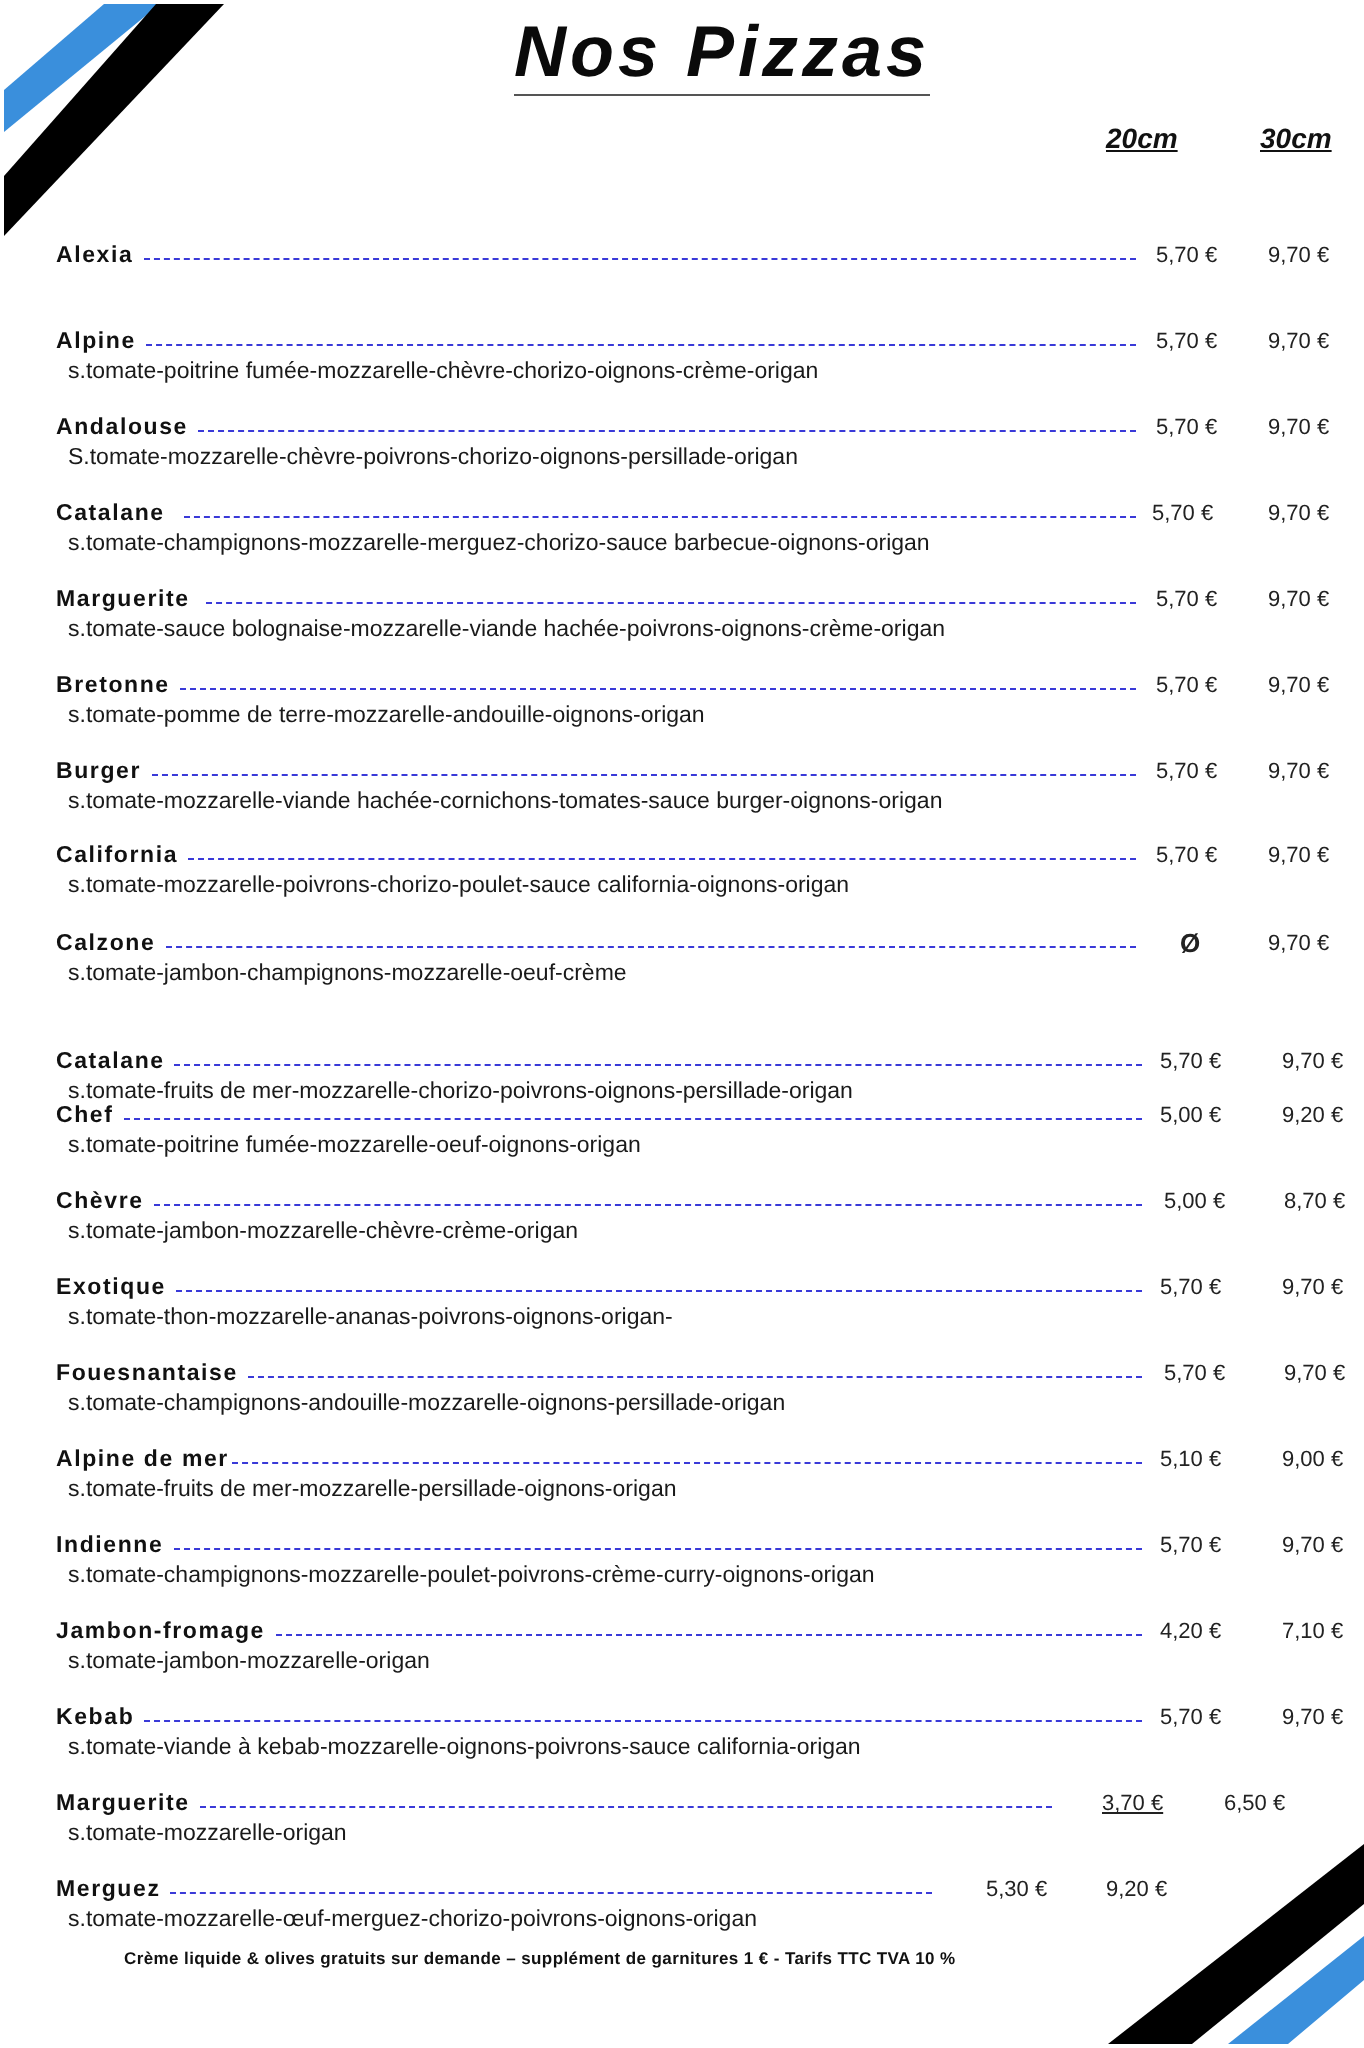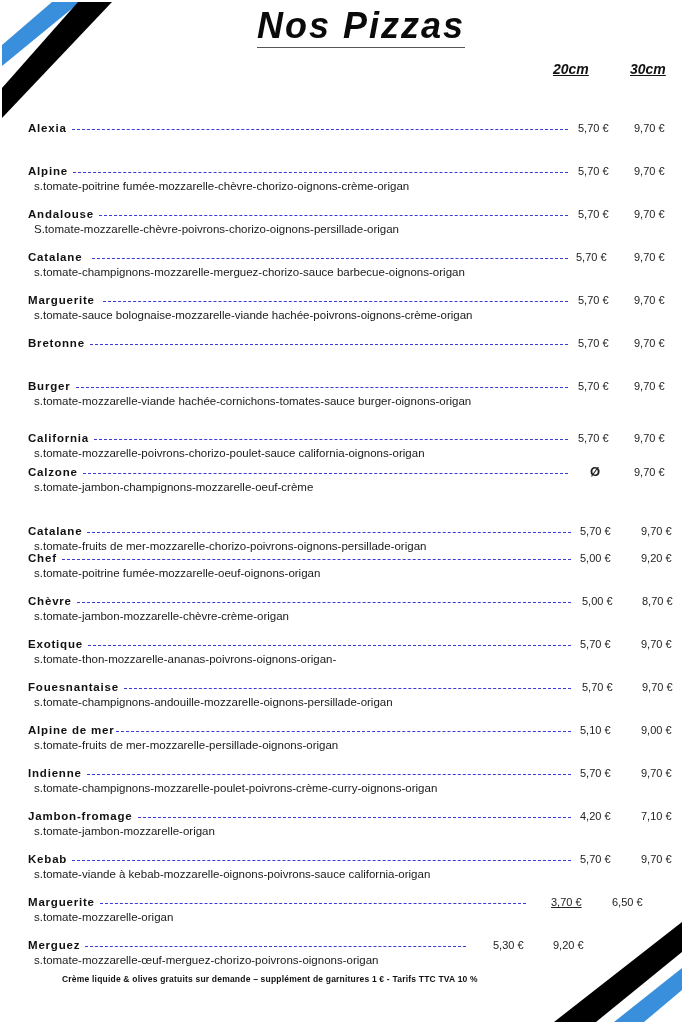--- a/index.html
+++ b/index.html
@@ -114,31 +114,32 @@
       <span class="price" style="left: 606px;">9,70 €</span>
       <div class="desc">s.tomate-sauce bolognaise-mozzarelle-viande hachée-poivrons-oignons-crème-origan</div>
     </div>
     <div class="item" style="top: 336px;">
       <div class="item-line">
         <span class="name">Bretonne</span>
       </div>
       <div class="leader" style="left: 62px; width: 478px;"></div>
       <span class="price" style="left: 550px;">5,70 €</span>
       <span class="price" style="left: 606px;">9,70 €</span>
+      <div class="desc">s.tomate-pomme de terre-mozzarelle-andouille-oignons-origan</div>
     </div>
     <div class="item" style="top: 379px;">
       <div class="item-line">
         <span class="name">Burger</span>
       </div>
       <div class="leader" style="left: 48px; width: 492px;"></div>
       <span class="price" style="left: 550px;">5,70 €</span>
       <span class="price" style="left: 606px;">9,70 €</span>
       <div class="desc">s.tomate-mozzarelle-viande hachée-cornichons-tomates-sauce burger-oignons-origan</div>
     </div>
-    <div class="item" style="top: 431px;">
+    <div class="item" style="top: 421px;">
       <div class="item-line">
         <span class="name">California</span>
       </div>
       <div class="leader" style="left: 66px; width: 474px;"></div>
       <span class="price" style="left: 550px;">5,70 €</span>
       <span class="price" style="left: 606px;">9,70 €</span>
       <div class="desc">s.tomate-mozzarelle-poivrons-chorizo-poulet-sauce california-oignons-origan</div>
     </div>
     <div class="item" style="top: 465px;">
       <div class="item-line">

